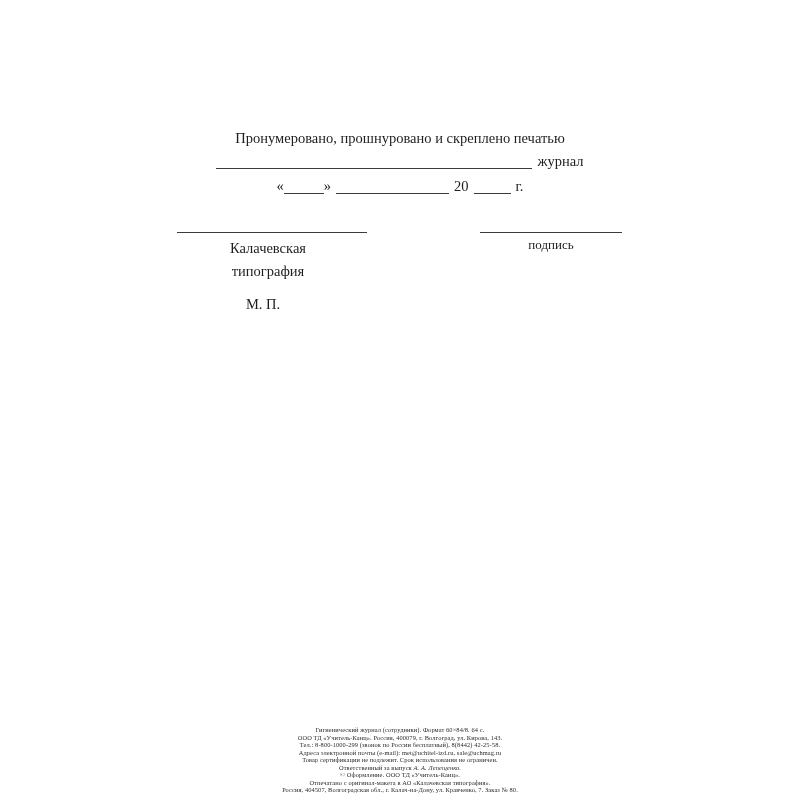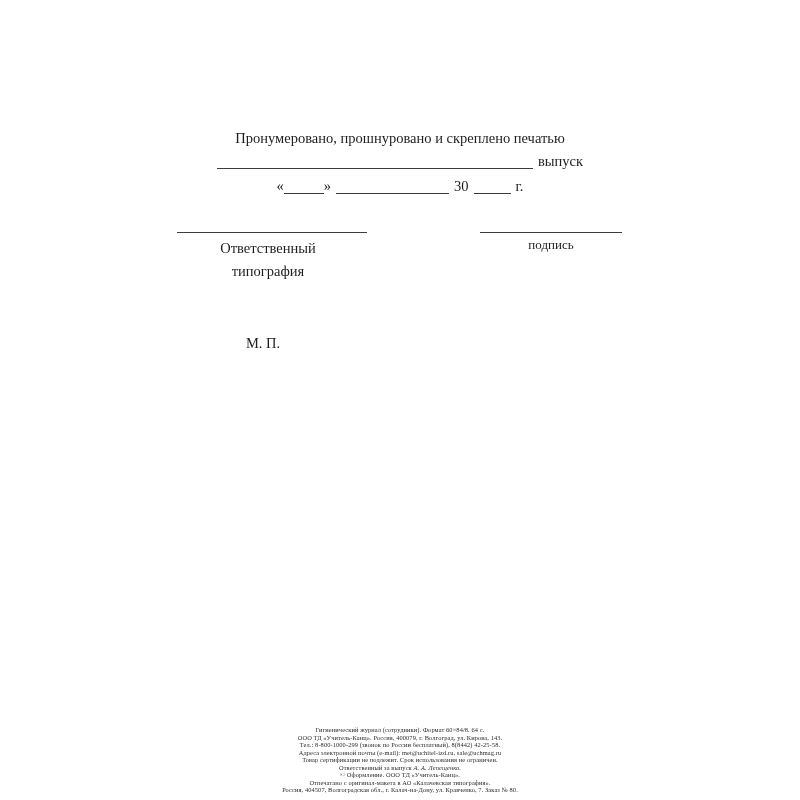--- a/index.html
+++ b/index.html
@@ -61,21 +61,20 @@
     width: 142px;
     text-align: center;
     font-size: 13px;
   }
   .stamp-label {
     left: 177px;
     top: 296px;
     width: 172px;
     text-align: center;
     font-size: 14.5px;
-    margin-top: 39px;
   }
   .colophon {
     top: 726px;
     left: 0;
     width: 100%;
     text-align: center;
     font-size: 6.4px;
     line-height: 7.55px;
     color: #2c2c2c;
     letter-spacing: 0.1px;
@@ -83,32 +82,32 @@
   .colophon i { font-style: italic; }
 </style>
 </head>
 <body>
 
 <div class="page">
 
   <div class="abs centered-row seal-title">Пронумеровано, прошнуровано и скреплено печатью</div>
 
   <div class="abs centered-row pages-line">
-    <span class="blank blank-pages"></span><span>выпуск</span>
+    <span class="blank blank-pages"></span><span>журнал</span>
   </div>
 
   <div class="abs centered-row date-line">
-    <span>«</span><span class="blank blank-day"></span><span>»</span><span class="blank blank-month"></span><span>30</span><span class="blank blank-year"></span><span>г.</span>
+    <span>«</span><span class="blank blank-day"></span><span>»</span><span class="blank blank-month"></span><span>20</span><span class="blank blank-year"></span><span>г.</span>
   </div>
 
   <div class="abs sig-line sig-line-left"></div>
   <div class="abs sig-line sig-line-right"></div>
 
   <div class="abs sig-left-labels">
-    <div>Ответственный</div>
+    <div>Калачевская</div>
     <div>типография</div>
   </div>
 
   <div class="abs sig-right-label">подпись</div>
 
   <div class="abs stamp-label">М. П.</div>
 
   <div class="abs colophon">
     <div>Гигиенический журнал (сотрудники). Формат 60×84/8. 64 с.</div>
     <div>ООО ТД «Учитель-Канц». Россия, 400079, г. Волгоград, ул. Кирова, 143.</div>

